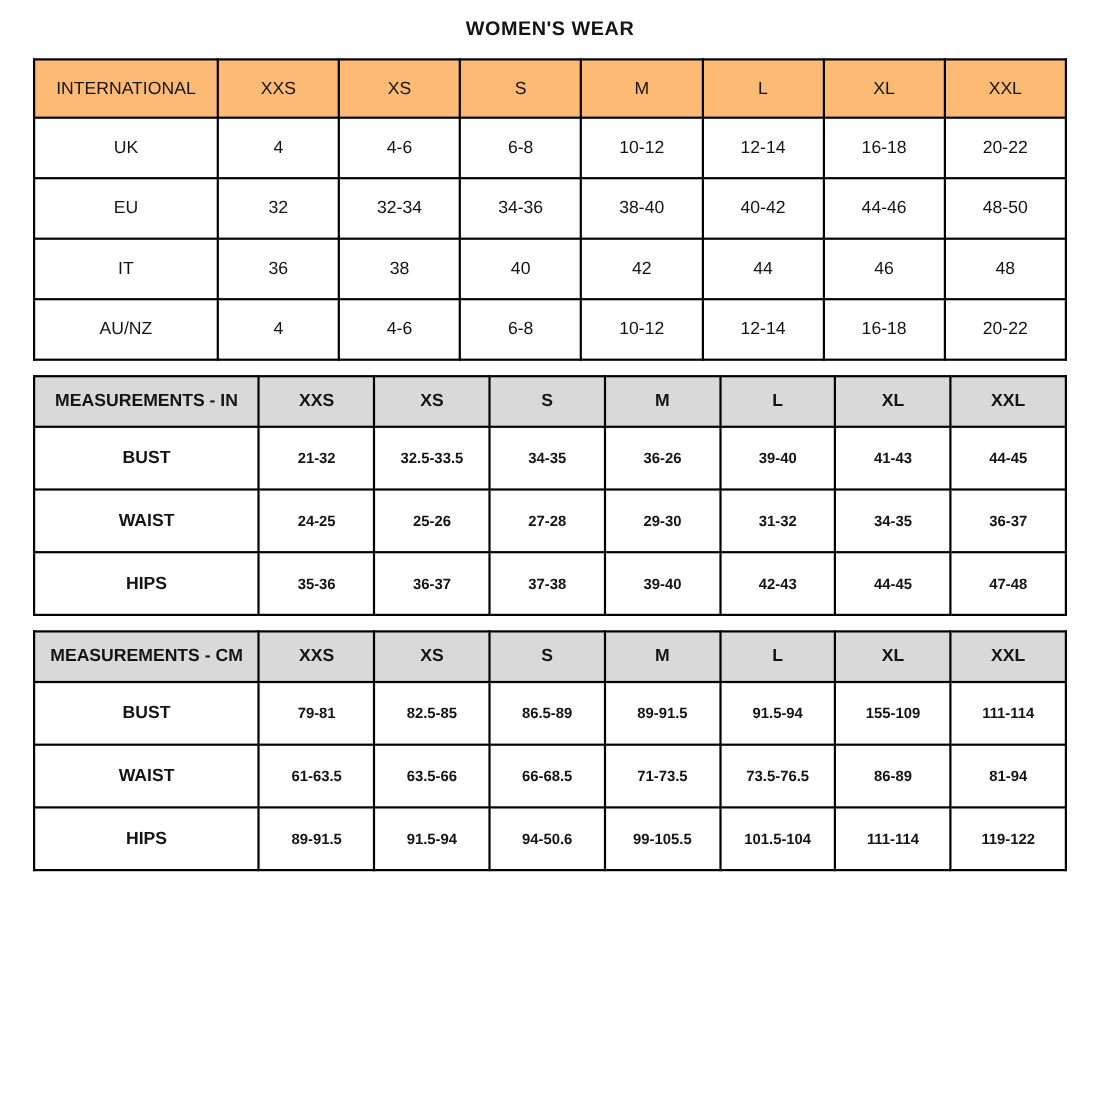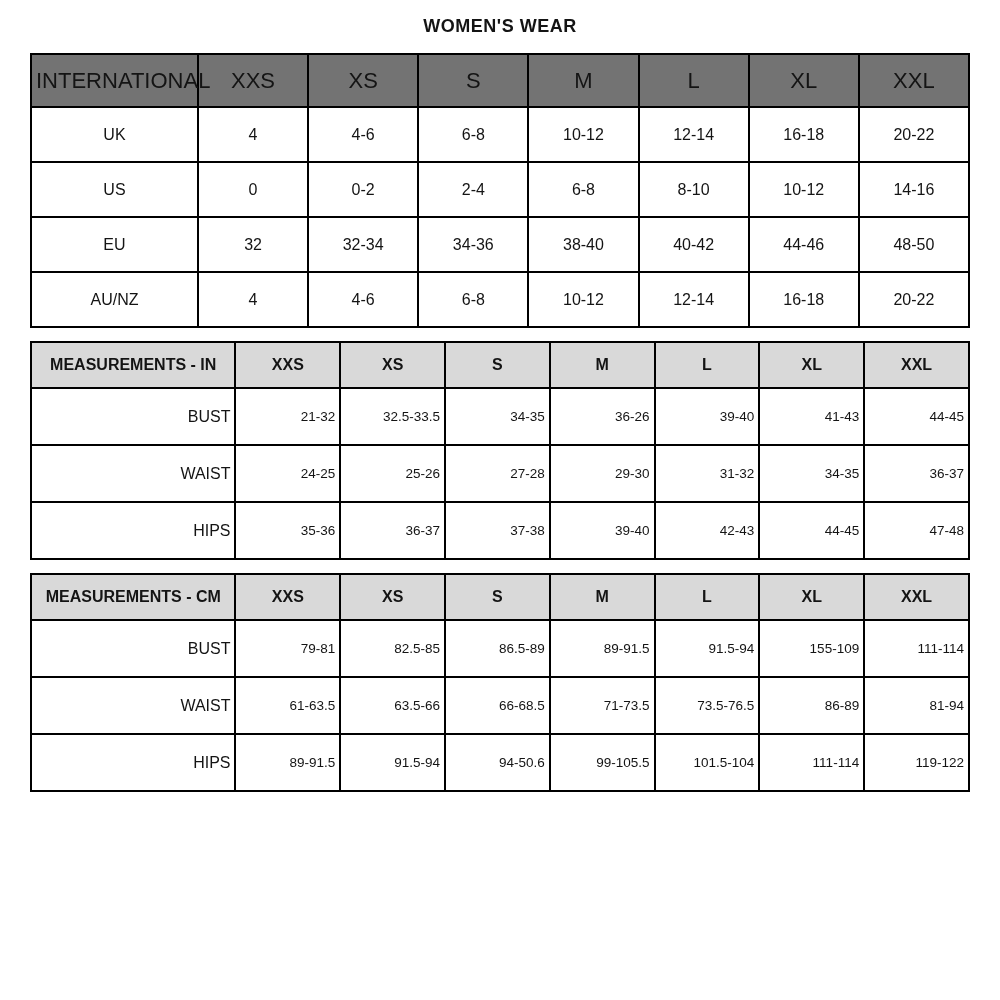--- a/index.html
+++ b/index.html
@@ -36,44 +36,43 @@
     height: 44px;
     background: var(--header-bg, #d9d9d9);
     font-size: 16px;
     font-weight: 700;
     letter-spacing: 0.6px;
   }
   
   .size-table col.c-label { width: 17.8%; }
   .size-table th.hdr {
     height: 53px;
-    background: #737373;
+    background: #fdba74;
     font-weight: 400;
-    font-size: 22px;
+    font-size: 16px;
   }
   .size-table td {
     height: 55px;
     font-size: 16px;
     font-weight: 400;
     border-radius: 26px;
   }
   
   .meas-table col.c-label { width: 21.8%; }
   .meas-table th.hdr {
     height: 46px;
     background: var(--header-bg, #d9d9d9);
     font-weight: 700;
     font-size: 16px;
     margin-left: 16px;
   }
   .meas-table td {
     height: 57px;
     font-size: 13.5px;
-    font-weight: 400;
-    text-align: right;
+    font-weight: 700;
   }
   .meas-table td.label-col { font-size: 16px; }
 </style>
 </head>
 <body>
 
 <div class="page">
 
   <h1 class="page-title">WOMEN'S WEAR</h1>
 
@@ -97,40 +96,40 @@
           <td class="label-col">UK</td>
           <td>4</td>
           <td>4-6</td>
           <td>6-8</td>
           <td>10-12</td>
           <td>12-14</td>
           <td>16-18</td>
           <td>20-22</td>
         </tr>
         <tr>
-          <td class="label-col">US</td>
-          <td>0</td>
-          <td>0-2</td>
-          <td>2-4</td>
-          <td>6-8</td>
-          <td>8-10</td>
-          <td>10-12</td>
-          <td>14-16</td>
-        </tr>
-        <tr>
           <td class="label-col">EU</td>
           <td>32</td>
           <td>32-34</td>
           <td>34-36</td>
           <td>38-40</td>
           <td>40-42</td>
           <td>44-46</td>
           <td>48-50</td>
         </tr>
         <tr>
+          <td class="label-col">IT</td>
+          <td>36</td>
+          <td>38</td>
+          <td>40</td>
+          <td>42</td>
+          <td>44</td>
+          <td>46</td>
+          <td>48</td>
+        </tr>
+        <tr>
           <td class="label-col">AU/NZ</td>
           <td>4</td>
           <td>4-6</td>
           <td>6-8</td>
           <td>10-12</td>
           <td>12-14</td>
           <td>16-18</td>
           <td>20-22</td>
         </tr>
       </tbody>

